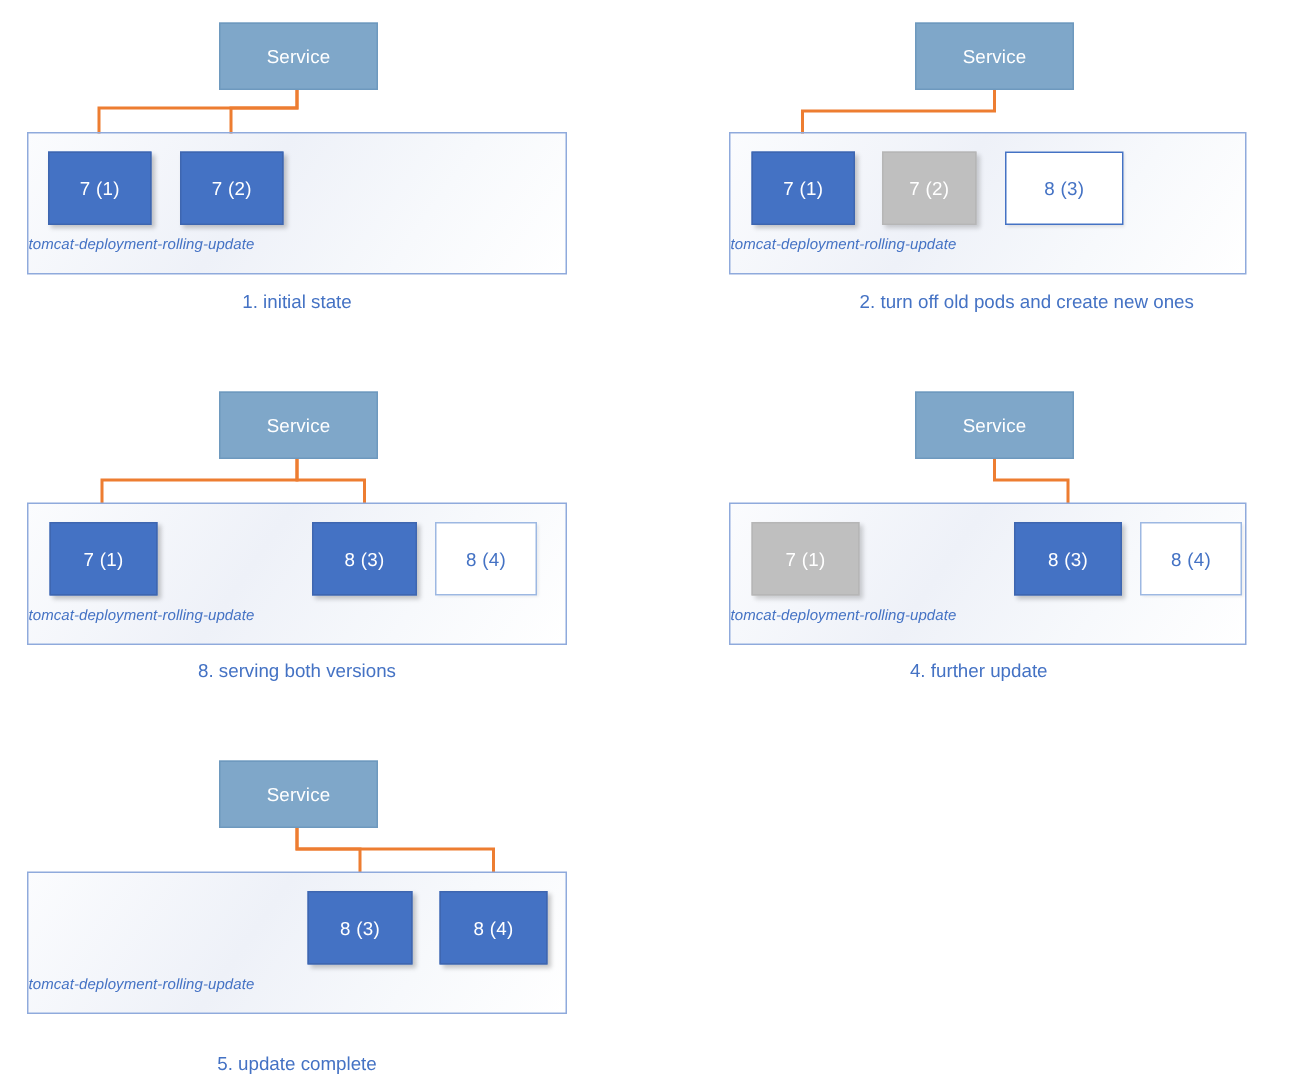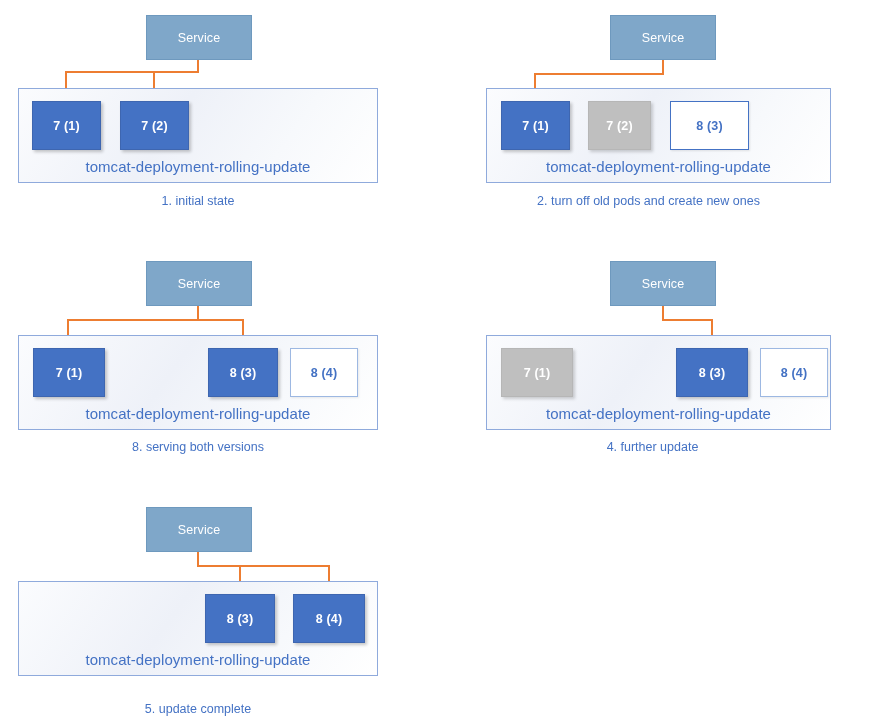--- a/index.html
+++ b/index.html
@@ -30,34 +30,34 @@
   
   .deployment{
     position:absolute;
     border:1px solid #8FAADC;
     background:linear-gradient(125deg,#fbfcfe 0%,#eef1f8 42%,#f7f9fc 72%,#ffffff 100%);
     box-sizing:border-box;
   }
   .deployment-label{
     position:absolute;
     left:0;right:0;
-    text-align:center;
-    color:#4472C4;
-    font-size:15px;
+    text-align:left;
+    color:#4472C4;
+    font-size:10px;
     letter-spacing:.05px;
+    font-style:italic;
   }
 
   
   .pod{
     position:absolute;
     box-sizing:border-box;
     display:flex;align-items:center;justify-content:center;
     font-size:12.5px;
     letter-spacing:.2px;
-    font-weight:bold;
   }
   .pod.active{
     background:#4472C4;
     border:1px solid #3E66B0;
     color:#ffffff;
     box-shadow:2px 2px 3px rgba(0,0,0,.22);
   }
   .pod.terminating{
     background:#BFBFBF;
     border:1px solid #B6B6B6;
@@ -156,21 +156,21 @@
     <div class="pod active" style="left:501px;top:101px;width:69px;height:49px;">
       <span>7 (1)</span>
     </div>
     <div class="pod terminating" style="left:588px;top:101px;width:63px;height:49px;">
       <span>7 (2)</span>
     </div>
     <div class="pod pending" style="left:670px;top:101px;width:79px;height:49px;">
       <span>8 (3)</span>
     </div>
 
-    <div class="caption" style="left:476px;top:194px;width:345px;">2. turn off old pods and create new ones</div>
+    <div class="caption" style="left:512px;top:194px;width:345px;">2. turn off old pods and create new ones</div>
   </div>
 
   <div class="panel">
     <div class="service" style="left:146px;top:261px;width:106px;height:45px;">
       <span>Service</span>
     </div>
 
     <div class="deployment" style="left:18px;top:335px;width:360px;height:95px;">
       <div class="deployment-label" style="top:69px;">tomcat-deployment-rolling-update</div>
     </div>

